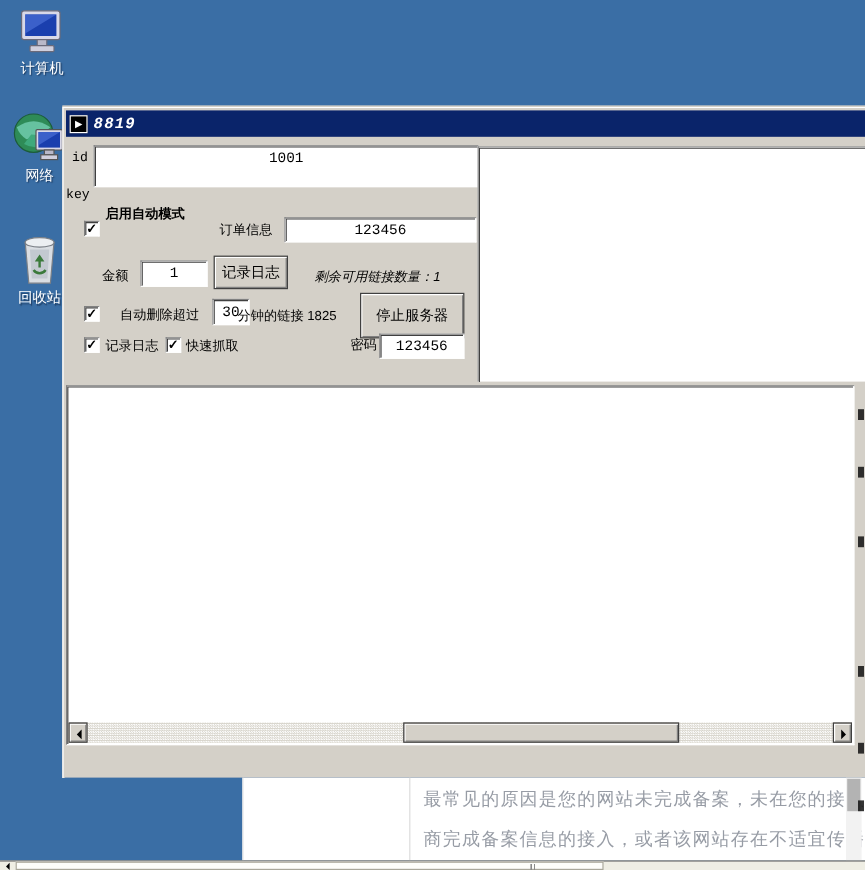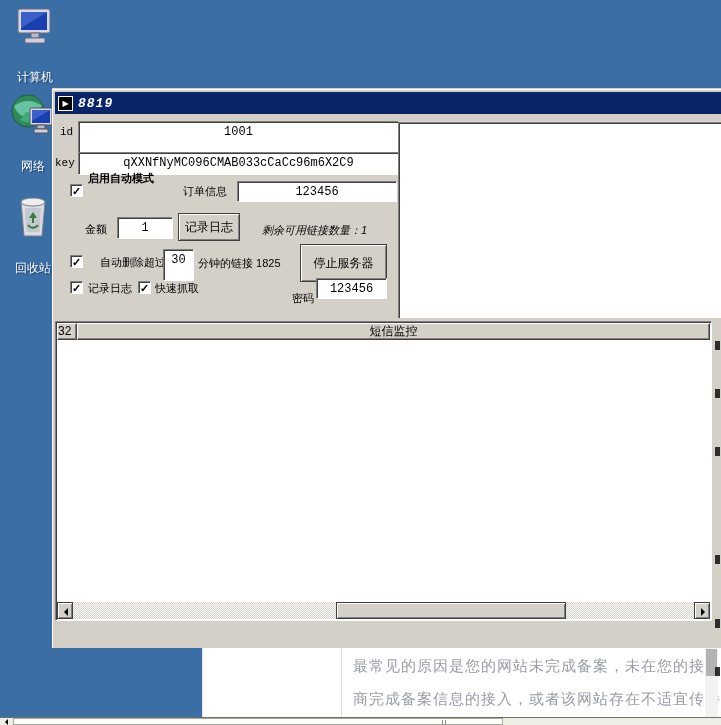--- a/index.html
+++ b/index.html
@@ -3,21 +3,21 @@
 <meta charset="utf-8">
 <style>
   * { margin:0; padding:0; box-sizing:border-box; }
   html,body { width:721px; height:725px; }
   body { font-family:"Liberation Sans", sans-serif; overflow:hidden; position:relative; background:#3A6EA5; }
   .screen { position:absolute; inset:0; width:721px; height:725px; overflow:hidden; }
 
   
   .desk-icon { position:absolute; width:58px; text-align:center; z-index:1; }
   .desk-icon .glyph { display:block; margin:0 auto; }
-  .desk-icon .lbl { display:block; margin-top:20px; color:#fff; font-size:12px; text-shadow:1px 1px 1px #1d3a5f; }
+  .desk-icon .lbl { display:block; margin-top:0; color:#fff; font-size:12px; text-shadow:1px 1px 1px #1d3a5f; }
 
   
   .win { position:absolute; left:52px; top:88px; width:690px; height:560px; background:#D4D0C8; z-index:2;
          box-shadow: inset 1px 1px 0 #ffffff, inset -1px 0 0 #404040, inset 2px 2px 0 #d4d0c8, inset -2px 0 0 #808080;
          border-top:1px solid #d4d0c8; }
   .titlebar { position:absolute; left:3px; top:3px; right:0; height:22px; background:#0A246A; display:flex; align-items:center; padding-left:3px; }
   .title-icon { width:15px; height:15px; background:#000; border:1px solid #fff; color:#fff; font-size:8px; line-height:13px; text-align:center; }
   .title-text { color:#fff; font-weight:bold; font-size:13px; margin-left:5px; font-family:"Liberation Mono", monospace; letter-spacing:1px;font-style:italic; }
 
   .lbl12 { position:absolute; font-size:11px; color:#000; white-space:nowrap; }
@@ -143,52 +143,47 @@
   <div class="win">
     <div class="titlebar">
       <div class="title-icon">▶</div>
       <div class="title-text">8819</div>
     </div>
 
     <div class="lbl12 latin" style="left:8px; top:37px;">id</div>
     <div class="tb latin" style="left:26px; top:32px; width:321px; height:35px;">1001</div>
 
     <div class="lbl12 latin" style="left:3px; top:68px;">key</div>
-    <div class="tb latin" style="left:26px; top:63px; width:321px; height:23px;">qXXNfNyMC096CMAB033cCaCc96m6X2C9</div>
 
     <div class="cb" style="left:18px; top:95px;">✓</div>
     <div class="lbl12" style="left:36px; top:82px;font-weight:bold;">启用自动模式</div>
     <div class="lbl12" style="left:131px; top:95px;">订单信息</div>
     <div class="tb latin" style="left:185px; top:92px; width:160px; height:21px;">123456</div>
 
     <div class="lbl12" style="left:33px; top:133px;">金额</div>
     <div class="tb latin" style="left:65px; top:128px; width:56px; height:22px;">1</div>
     <button class="btn" style="left:126px; top:124px; width:62px; height:28px;">记录日志</button>
     <div class="lbl12" style="left:210px; top:134px;font-style:italic;">剩余可用链接数量：1</div>
 
     <div class="cb" style="left:18px; top:166px;">✓</div>
     <div class="lbl12" style="left:48px; top:166px;text-align:center;">自动删除超过</div>
-    <div class="tb latin" style="left:111px; top:160px; width:31px; height:32px;">30</div>
+    <div class="tb latin" style="left:125px; top:160px; width:31px; height:22px;">30</div>
     <div class="lbl12" style="left:146px; top:167px;">分钟的链接 1825</div>
     <button class="btn" style="left:248px; top:155px; width:87px; height:38px;">停止服务器</button>
 
     <div class="cb" style="left:18px; top:192px;">✓</div>
     <div class="lbl12" style="left:36px; top:192px;">记录日志</div>
     <div class="cb" style="left:86px; top:192px;">✓</div>
     <div class="lbl12" style="left:103px; top:192px;">快速抓取</div>
-    <div class="lbl12" style="left:240px; top:202px;">密码</div>
+    <div class="lbl12" style="left:240px; top:191px;">密码</div>
     <div class="tb latin" style="left:264px; top:189px; width:71px; height:21px;">123456</div>
 
     <div class="white-panel"></div>
 
     <div class="list">
-      <div class="list-hdr">
-        <div class="hcell c1">32</div>
-        <div class="hcell c2">短信监控</div>
-      </div>
       <div class="hscroll">
         <div class="sbtn left">
             <div class="tri"></div>
           </div>
         <div class="sthumb"></div>
         <div class="sbtn right">
             <div class="tri"></div>
           </div>
       </div>
     </div>

